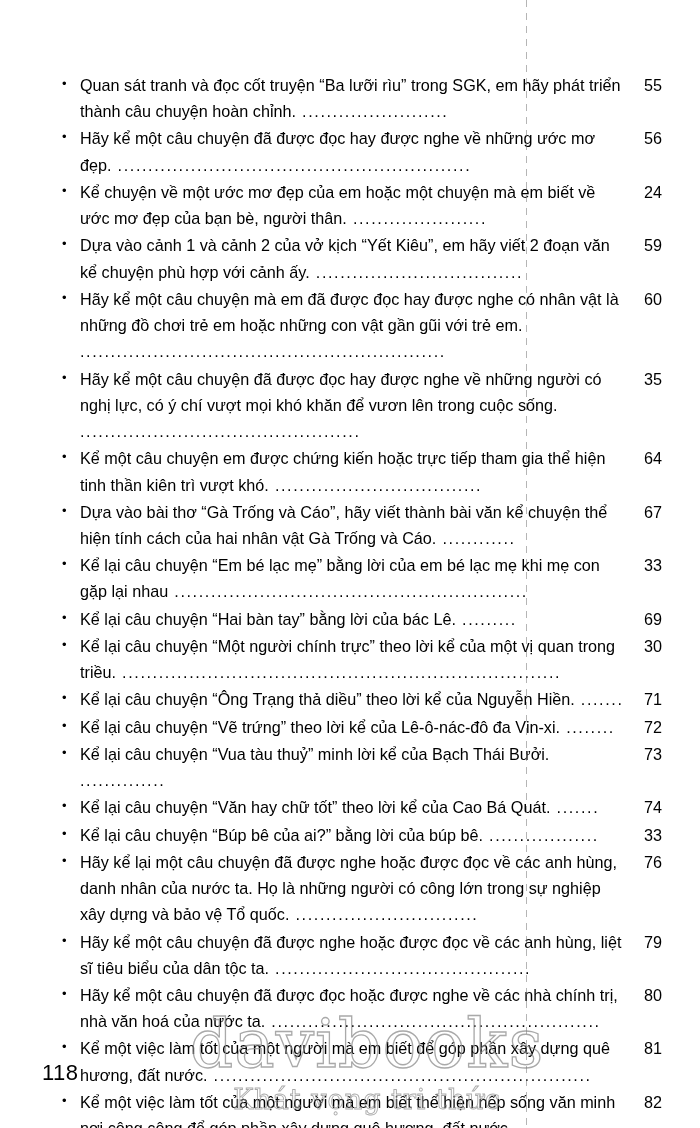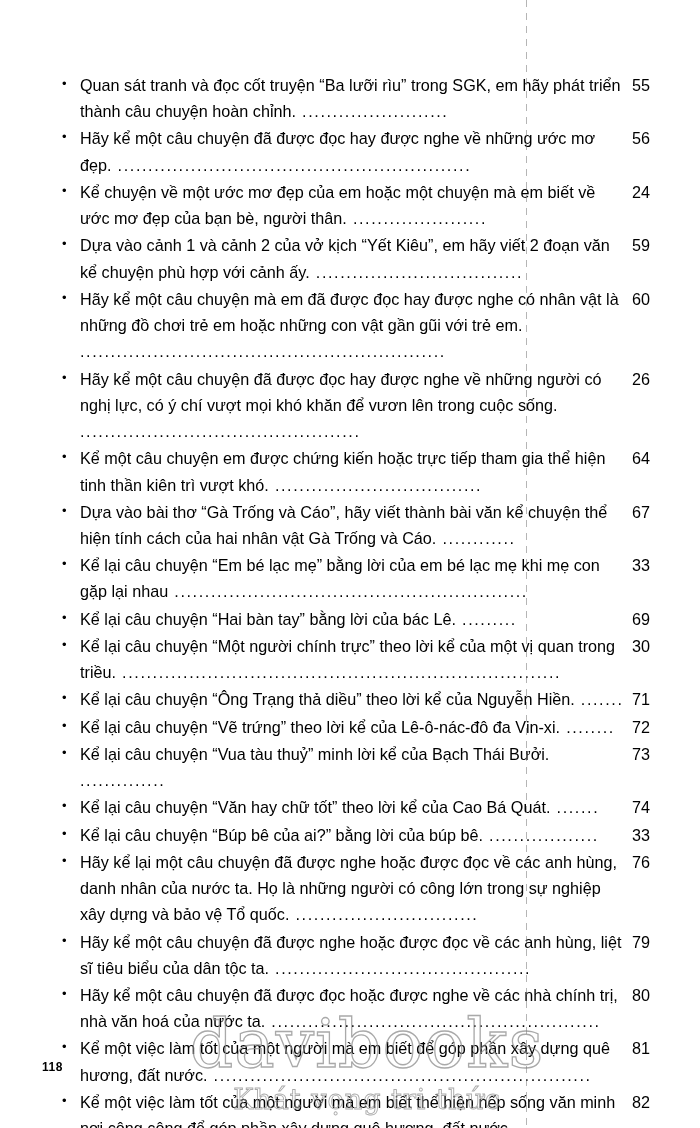--- a/index.html
+++ b/index.html
@@ -78,30 +78,30 @@
 
   .leader {
     display: inline;
     letter-spacing: 1.6px;
     word-spacing: 0px;
   }
 
   .pagenum {
     flex: 0 0 auto;
     width: 30px;
+    text-align: right;
     white-space: nowrap;
   }
 
   .folio {
     position: absolute;
     left: 42px;
     top: 1060px;
-    font-size: 12px;
+    font-size: 22px;
     letter-spacing: 0.5px;
-    font-weight: bold;
   }
 
   
   .watermark {
     position: absolute;
     left: 17px;
     top: 1010px;
     width: 700px;
     text-align: center;
     pointer-events: none;
@@ -159,21 +159,21 @@
 
     <div class="toc-item">
       <span class="bullet">•</span>
       <span class="entry"><span class="entry-text">Hãy kể một câu chuyện mà em đã được đọc hay được nghe có nhân vật là những đồ chơi trẻ em hoặc những con vật gần gũi với trẻ em.</span><span class="leader"> ............................................................</span></span>
       <span class="pagenum">60</span>
     </div>
 
     <div class="toc-item">
       <span class="bullet">•</span>
       <span class="entry"><span class="entry-text">Hãy kể một câu chuyện đã được đọc hay được nghe về những người có nghị lực, có ý chí vượt mọi khó khăn để vươn lên trong cuộc sống.</span><span class="leader"> ..............................................</span></span>
-      <span class="pagenum">26</span>
+      <span class="pagenum">35</span>
     </div>
 
     <div class="toc-item">
       <span class="bullet">•</span>
       <span class="entry"><span class="entry-text">Kể một câu chuyện em được chứng kiến hoặc trực tiếp tham gia thể hiện tinh thần kiên trì vượt khó.</span><span class="leader"> ..................................</span></span>
       <span class="pagenum">64</span>
     </div>
 
     <div class="toc-item">
       <span class="bullet">•</span>

